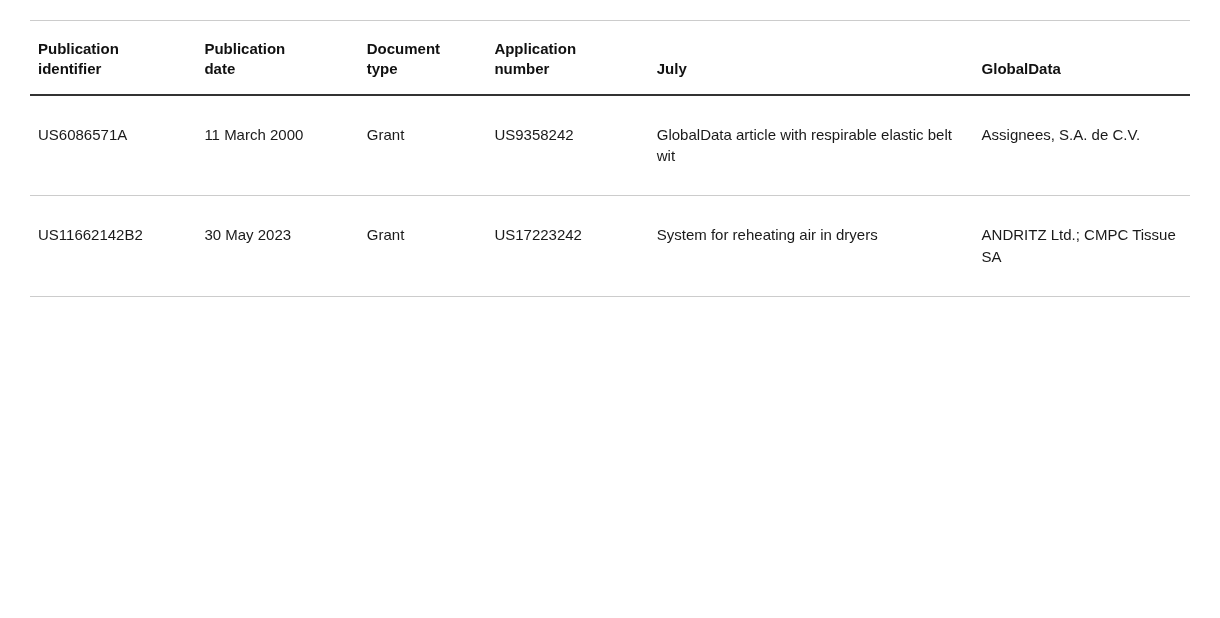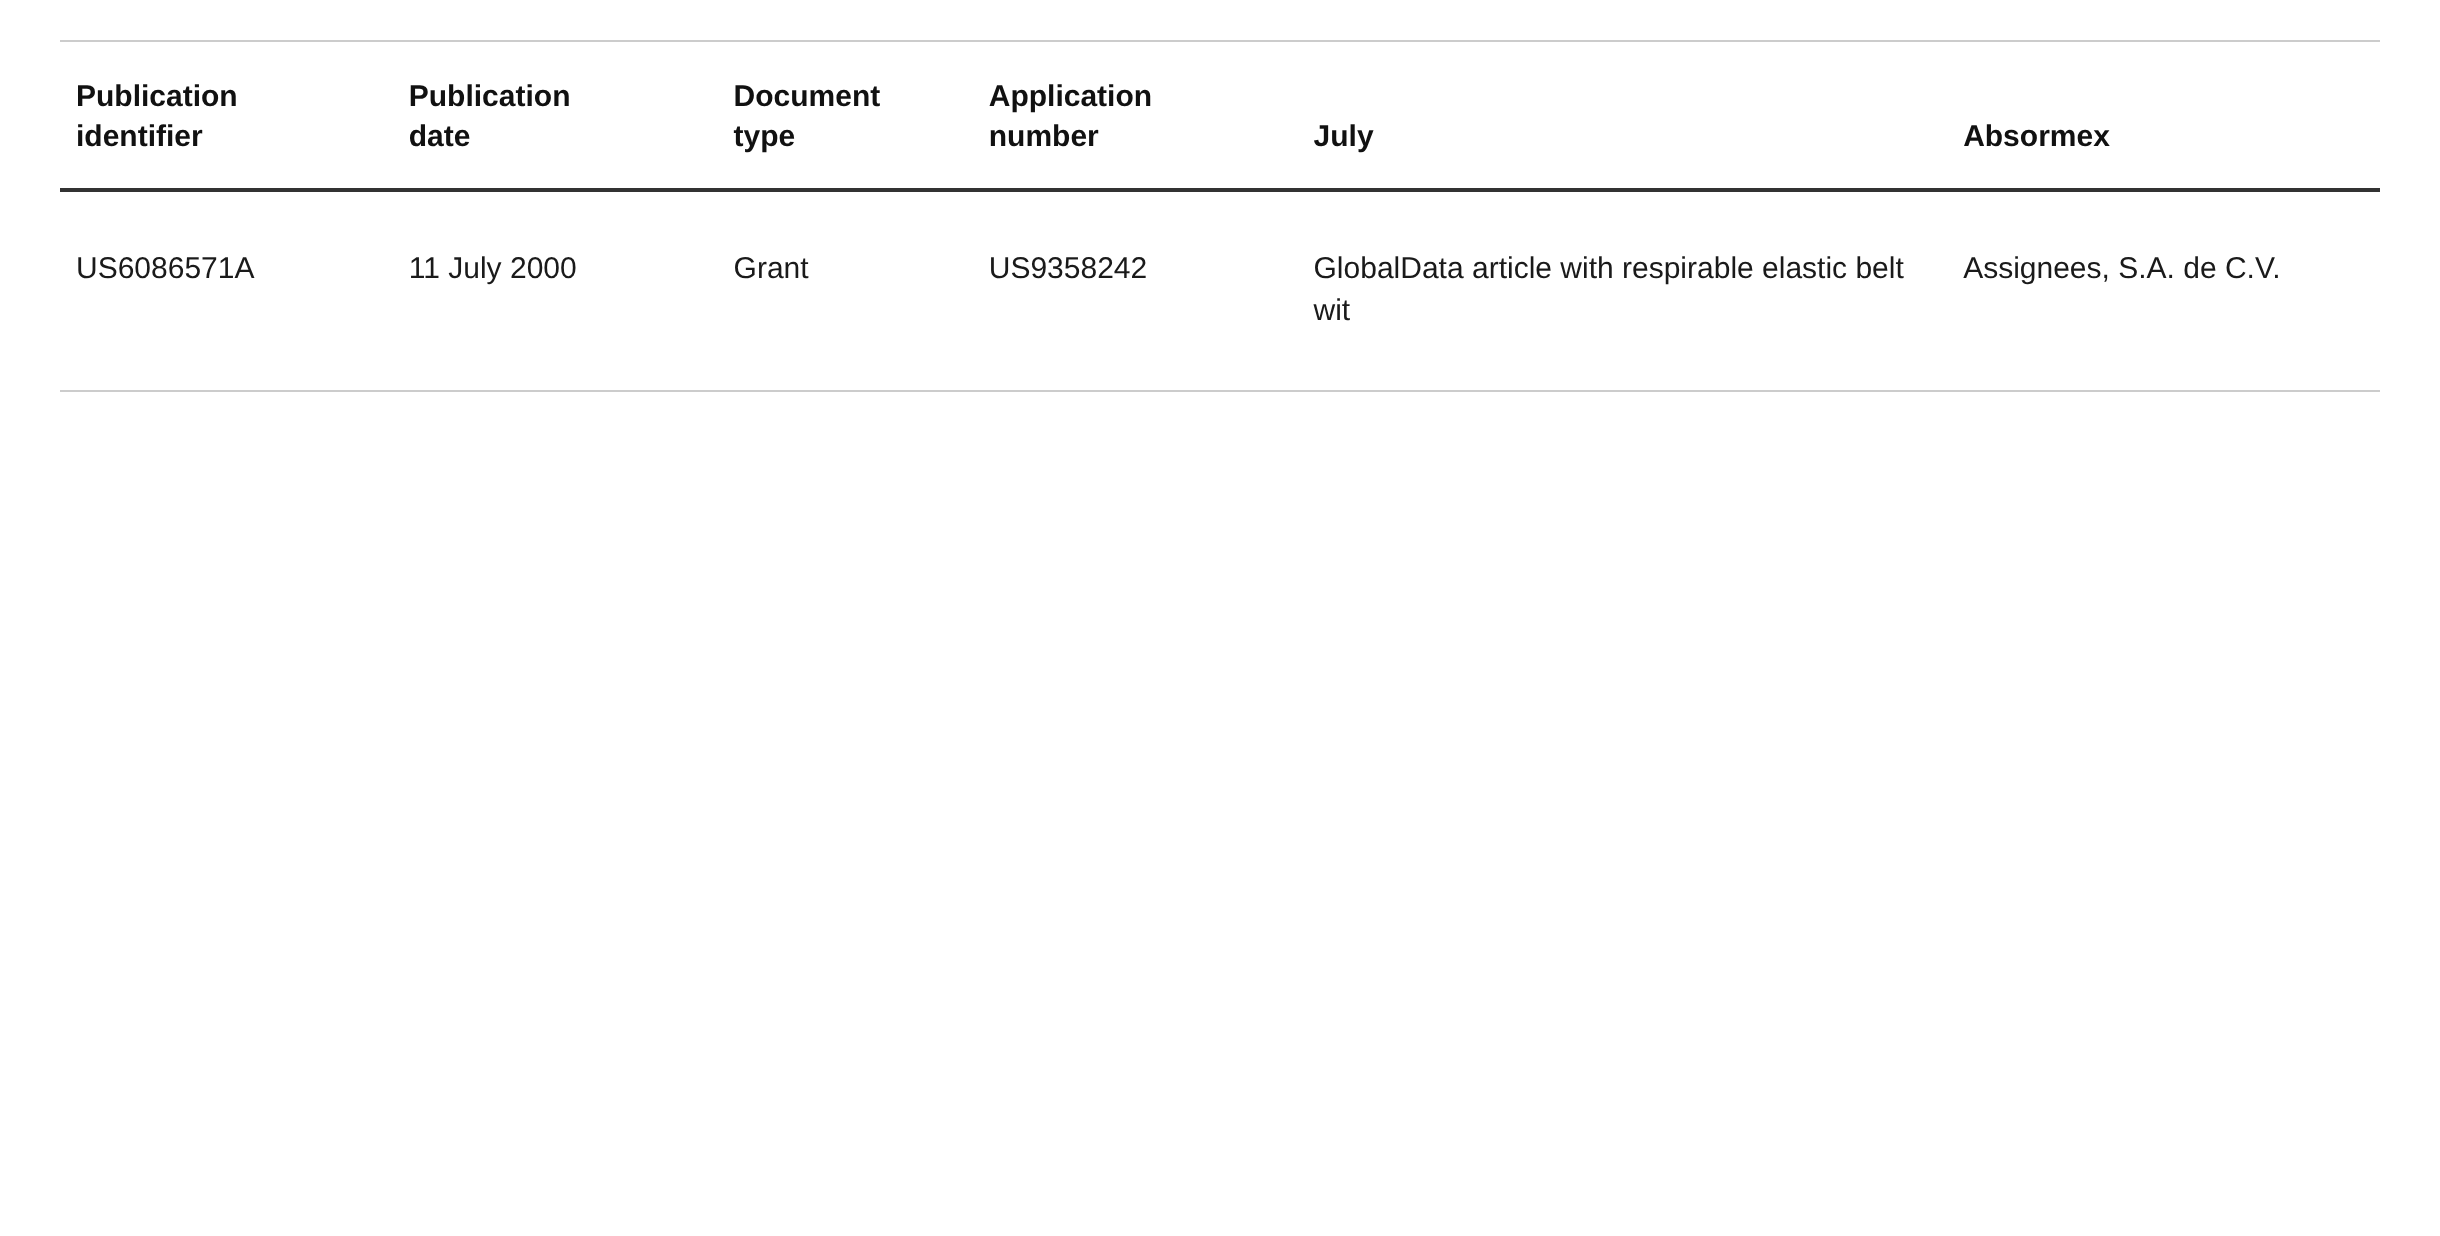--- a/index.html
+++ b/index.html
@@ -106,27 +106,35 @@
         <col>
         <col>
     </colgroup>
     <thead>
       <tr>
         <th>Publication<br>identifier</th>
         <th>Publication<br>date</th>
         <th>Document<br>type</th>
         <th>Application<br>number</th>
         <th>July</th>
-        <th>Absormex</th>
+        <th>GlobalData</th>
       </tr>
     </thead>
     <tbody id="table-body">
     <tr>
           <td>US6086571A</td>
-          <td>11 July 2000</td>
+          <td>11 March 2000</td>
           <td>Grant</td>
           <td>US9358242</td>
           <td>GlobalData article with respirable elastic belt wit</td>
           <td>Assignees, S.A. de C.V.</td>
+        </tr>
+        <tr>
+          <td>US11662142B2</td>
+          <td>30 May 2023</td>
+          <td>Grant</td>
+          <td>US17223242</td>
+          <td>System for reheating air in dryers</td>
+          <td>ANDRITZ Ltd.; CMPC Tissue SA</td>
         </tr>
       </tbody>
   </table>
 </div>
 
 </body></html>

